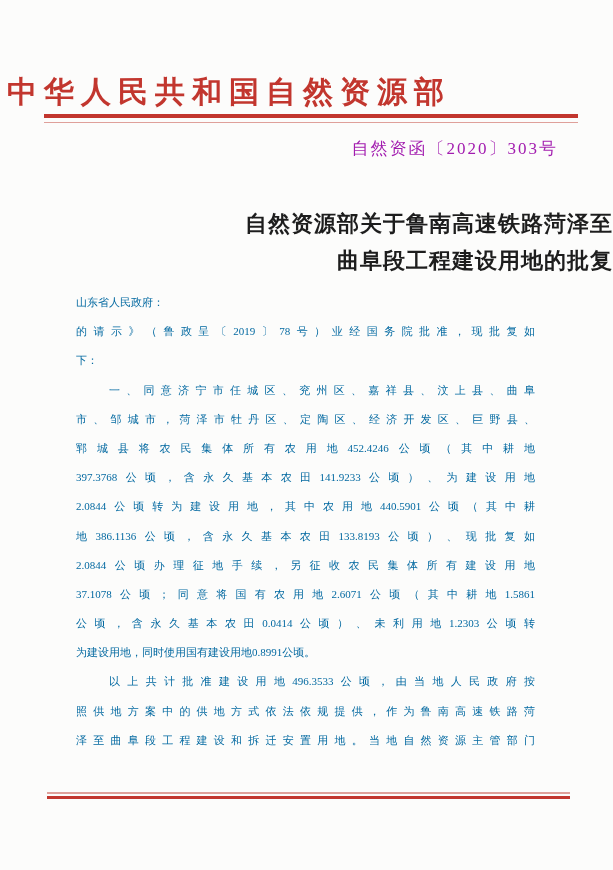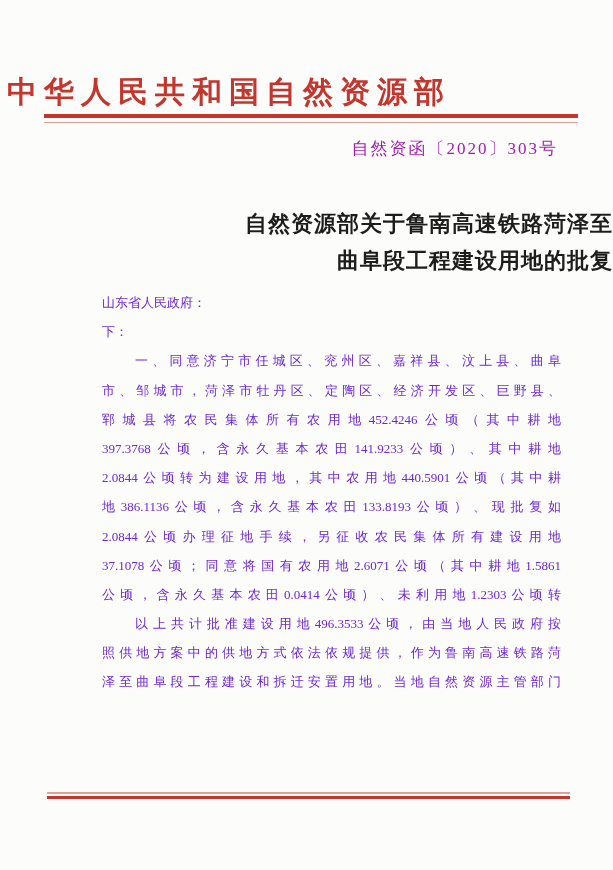--- a/index.html
+++ b/index.html
@@ -58,24 +58,24 @@
     font-size: 22px;
     font-weight: bold;
     line-height: 37px;
     letter-spacing: 1px;
     color: #1d1d1d;
     margin-top: 12px;
   }
   .body-text {
     position: absolute;
     top: 288px;
-    left: 102px;
+    left: 76px;
     width: 459px;
-    font-size: 13px;
-    color: #6d28d9;
+    font-size: 11px;
+    color: #0369a1;
   }
   .line {
     height: 29.2px;
     line-height: 29.2px;
     overflow: hidden;
     text-align: left;
   }
   .line.fill {
     text-align: justify;
     text-align-last: justify;
@@ -106,30 +106,32 @@
 
   <div class="doc-number">自然资函〔2020〕303号</div>
 
   <div class="doc-title">
     <div>自然资源部关于鲁南高速铁路菏泽至</div>
     <div>曲阜段工程建设用地的批复</div>
   </div>
 
   <div class="body-text">
       <div class="line">山东省人民政府：</div>
+      <div class="line fill">的请示》（鲁政呈〔2019〕78号）业经国务院批准，现批复如</div>
       <div class="line">下：</div>
       <div class="line fill indent">一、同意济宁市任城区、兖州区、嘉祥县、汶上县、曲阜</div>
       <div class="line fill">市、邹城市，菏泽市牡丹区、定陶区、经济开发区、巨野县、</div>
       <div class="line fill">郓城县将农民集体所有农用地452.4246公顷（其中耕地</div>
-      <div class="line fill">397.3768公顷，含永久基本农田141.9233公顷）、其中耕地</div>
+      <div class="line fill">397.3768公顷，含永久基本农田141.9233公顷）、为建设用地</div>
       <div class="line fill">2.0844公顷转为建设用地，其中农用地440.5901公顷（其中耕</div>
       <div class="line fill">地386.1136公顷，含永久基本农田133.8193公顷）、现批复如</div>
       <div class="line fill">2.0844公顷办理征地手续，另征收农民集体所有建设用地</div>
       <div class="line fill">37.1078公顷；同意将国有农用地2.6071公顷（其中耕地1.5861</div>
       <div class="line fill">公顷，含永久基本农田0.0414公顷）、未利用地1.2303公顷转</div>
+      <div class="line">为建设用地，同时使用国有建设用地0.8991公顷。</div>
       <div class="line fill indent">以上共计批准建设用地496.3533公顷，由当地人民政府按</div>
       <div class="line fill">照供地方案中的供地方式依法依规提供，作为鲁南高速铁路菏</div>
       <div class="line fill">泽至曲阜段工程建设和拆迁安置用地。当地自然资源主管部门</div>
     </div>
 
   <div class="rule-bottom">
     <div class="thin"></div>
     <div class="thick"></div>
   </div>
 

